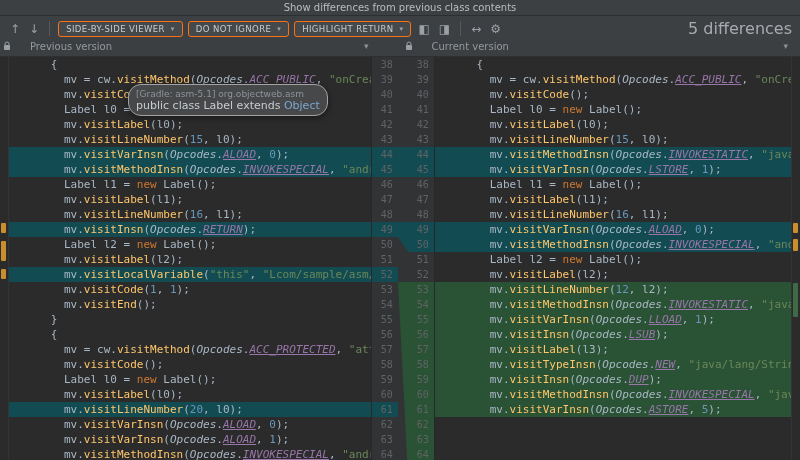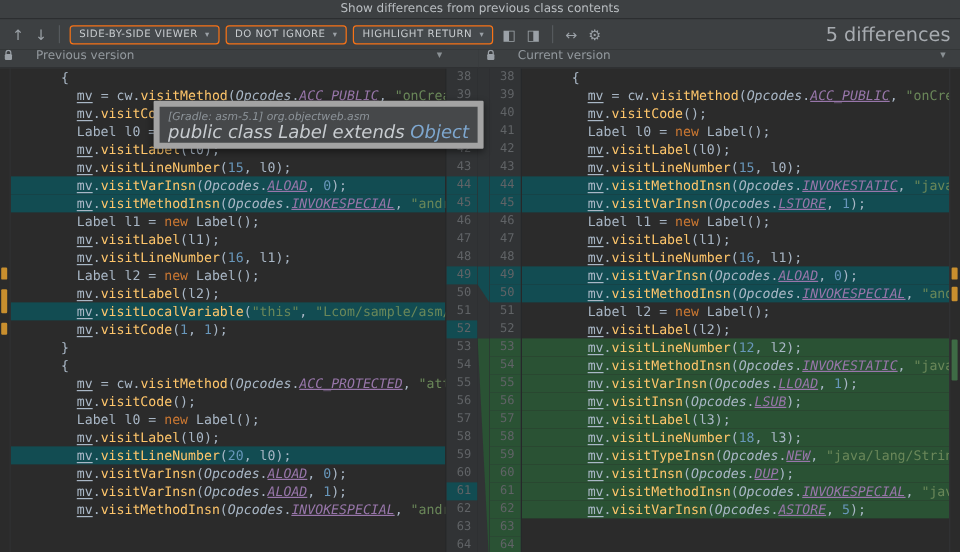--- a/index.html
+++ b/index.html
@@ -45,37 +45,37 @@
   .gut-row.c{background:var(--changed);}
   .gut-row.i{background:var(--inserted);}
 
   
   .t-str{color:#6a8759;}
   .t-kw{color:#cc7832;}
   .t-num{color:#6897bb;}
   .t-m{color:#ffc66b;}
   .t-c{color:#9876aa;font-style:italic;text-decoration:underline;}
   .t-o{font-style:italic;}
-  .t-mv{text-decoration:underline;text-underline-offset:2px;}
+  .t-mv{text-underline-offset:2px;}
 
   
   .pane-headers{position:absolute;top:0;left:0;right:0;height:16px;display:flex;z-index:4;}
   .ph{flex:1 1 50%;background:#3c3f41;border-bottom:1px solid #2d2f31;display:flex;align-items:flex-start;
     gap:19px;color:#93999e;font-size:10px;overflow:hidden;}
   .ph.left{padding-left:3px;}
   .ph.right{padding-left:6px;}
   .ph .ph-chevron{margin-left:auto;color:#8a9094;font-size:9px;}
   .ph.left .ph-chevron{margin-right:30px;}
   .ph.right .ph-chevron{margin-right:12px;}
 
   
-  .tooltip{position:absolute;left:128px;top:84px;z-index:9;background:#46484a;border:5px solid #a3a3a3;
-    border-radius:1px;box-shadow:0 2px 6px rgba(0,0,0,.45);padding:3px 7px;white-space:nowrap;font-style:italic;}
+  .tooltip{position:absolute;left:128px;top:84px;z-index:9;background:#46484a;border:1px solid #a3a3a3;
+    border-radius:13px;box-shadow:0 2px 6px rgba(0,0,0,.45);padding:3px 7px;white-space:nowrap;}
   .tt1{color:#8d949a;font-size:9px;line-height:12px;}
-  .tt2{color:#c8ccd0;font-size:15px;line-height:12px;}
+  .tt2{color:#c8ccd0;font-size:11px;line-height:12px;}
   .tt-link{color:#7ea7cf;}
 </style>
 </head>
 <body>
 
 <div class="app">
 
   <div class="titlebar">
     <span>Show differences from previous class contents</span>
   </div>
@@ -115,24 +115,26 @@
         <div class="row">        <span class="t-mv">mv</span> = cw.<span class="t-m">visitMethod</span>(<span class="t-o">Opcodes</span>.<span class="t-c">ACC_PUBLIC</span>, <span class="t-str">"onCreate"</span>, </div>
         <div class="row">        <span class="t-mv">mv</span>.<span class="t-m">visitCode</span>();</div>
         <div class="row">        Label l0 = <span class="t-kw">new</span> Label();</div>
         <div class="row">        <span class="t-mv">mv</span>.<span class="t-m">visitLabel</span>(l0);</div>
         <div class="row">        <span class="t-mv">mv</span>.<span class="t-m">visitLineNumber</span>(<span class="t-num">15</span>, l0);</div>
         <div class="row c">        <span class="t-mv">mv</span>.<span class="t-m">visitVarInsn</span>(<span class="t-o">Opcodes</span>.<span class="t-c">ALOAD</span>, <span class="t-num">0</span>);</div>
         <div class="row c">        <span class="t-mv">mv</span>.<span class="t-m">visitMethodInsn</span>(<span class="t-o">Opcodes</span>.<span class="t-c">INVOKESPECIAL</span>, <span class="t-str">"android/app/Act</span></div>
         <div class="row">        Label l1 = <span class="t-kw">new</span> Label();</div>
         <div class="row">        <span class="t-mv">mv</span>.<span class="t-m">visitLabel</span>(l1);</div>
         <div class="row">        <span class="t-mv">mv</span>.<span class="t-m">visitLineNumber</span>(<span class="t-num">16</span>, l1);</div>
+        <div class="row c">        <span class="t-mv">mv</span>.<span class="t-m">visitInsn</span>(<span class="t-o">Opcodes</span>.<span class="t-c">RETURN</span>);</div>
         <div class="row">        Label l2 = <span class="t-kw">new</span> Label();</div>
         <div class="row">        <span class="t-mv">mv</span>.<span class="t-m">visitLabel</span>(l2);</div>
         <div class="row c">        <span class="t-mv">mv</span>.<span class="t-m">visitLocalVariable</span>(<span class="t-str">"this"</span>, <span class="t-str">"Lcom/sample/asm/Sample</span></div>
         <div class="row">        <span class="t-mv">mv</span>.<span class="t-m">visitCode</span>(<span class="t-num">1</span>, <span class="t-num">1</span>);</div>
+        <div class="row">        <span class="t-mv">mv</span>.<span class="t-m">visitEnd</span>();</div>
         <div class="row">      }</div>
         <div class="row">      {</div>
         <div class="row">        <span class="t-mv">mv</span> = cw.<span class="t-m">visitMethod</span>(<span class="t-o">Opcodes</span>.<span class="t-c">ACC_PROTECTED</span>, <span class="t-str">"attachBase</span></div>
         <div class="row">        <span class="t-mv">mv</span>.<span class="t-m">visitCode</span>();</div>
         <div class="row">        Label l0 = <span class="t-kw">new</span> Label();</div>
         <div class="row">        <span class="t-mv">mv</span>.<span class="t-m">visitLabel</span>(l0);</div>
         <div class="row c">        <span class="t-mv">mv</span>.<span class="t-m">visitLineNumber</span>(<span class="t-num">20</span>, l0);</div>
         <div class="row">        <span class="t-mv">mv</span>.<span class="t-m">visitVarInsn</span>(<span class="t-o">Opcodes</span>.<span class="t-c">ALOAD</span>, <span class="t-num">0</span>);</div>
         <div class="row">        <span class="t-mv">mv</span>.<span class="t-m">visitVarInsn</span>(<span class="t-o">Opcodes</span>.<span class="t-c">ALOAD</span>, <span class="t-num">1</span>);</div>
         <div class="row">        <span class="t-mv">mv</span>.<span class="t-m">visitMethodInsn</span>(<span class="t-o">Opcodes</span>.<span class="t-c">INVOKESPECIAL</span>, <span class="t-str">"android/app/Act</span></div>
@@ -216,21 +218,20 @@
         <div class="row">        <span class="t-mv">mv</span>.<span class="t-m">visitLineNumber</span>(<span class="t-num">16</span>, l1);</div>
         <div class="row c">        <span class="t-mv">mv</span>.<span class="t-m">visitVarInsn</span>(<span class="t-o">Opcodes</span>.<span class="t-c">ALOAD</span>, <span class="t-num">0</span>);</div>
         <div class="row c">        <span class="t-mv">mv</span>.<span class="t-m">visitMethodInsn</span>(<span class="t-o">Opcodes</span>.<span class="t-c">INVOKESPECIAL</span>, <span class="t-str">"android/app/A</span></div>
         <div class="row">        Label l2 = <span class="t-kw">new</span> Label();</div>
         <div class="row">        <span class="t-mv">mv</span>.<span class="t-m">visitLabel</span>(l2);</div>
         <div class="row i">        <span class="t-mv">mv</span>.<span class="t-m">visitLineNumber</span>(<span class="t-num">12</span>, l2);</div>
         <div class="row i">        <span class="t-mv">mv</span>.<span class="t-m">visitMethodInsn</span>(<span class="t-o">Opcodes</span>.<span class="t-c">INVOKESTATIC</span>, <span class="t-str">"java/lang/Syst</span></div>
         <div class="row i">        <span class="t-mv">mv</span>.<span class="t-m">visitVarInsn</span>(<span class="t-o">Opcodes</span>.<span class="t-c">LLOAD</span>, <span class="t-num">1</span>);</div>
         <div class="row i">        <span class="t-mv">mv</span>.<span class="t-m">visitInsn</span>(<span class="t-o">Opcodes</span>.<span class="t-c">LSUB</span>);</div>
         <div class="row i">        <span class="t-mv">mv</span>.<span class="t-m">visitLabel</span>(l3);</div>
-        <div class="row i">        <span class="t-mv">mv</span>.<span class="t-m">visitLineNumber</span>(<span class="t-num">18</span>, l3);</div>
         <div class="row i">        <span class="t-mv">mv</span>.<span class="t-m">visitTypeInsn</span>(<span class="t-o">Opcodes</span>.<span class="t-c">NEW</span>, <span class="t-str">"java/lang/StringBuilder"</span></div>
         <div class="row i">        <span class="t-mv">mv</span>.<span class="t-m">visitInsn</span>(<span class="t-o">Opcodes</span>.<span class="t-c">DUP</span>);</div>
         <div class="row i">        <span class="t-mv">mv</span>.<span class="t-m">visitMethodInsn</span>(<span class="t-o">Opcodes</span>.<span class="t-c">INVOKESPECIAL</span>, <span class="t-str">"java/lang/Str</span></div>
         <div class="row i">        <span class="t-mv">mv</span>.<span class="t-m">visitVarInsn</span>(<span class="t-o">Opcodes</span>.<span class="t-c">ASTORE</span>, <span class="t-num">5</span>);</div>
       </div>
     <div class="stripe sr" id="stripeR">
         <div class="mark" style="top: 182px; height: 10px;"></div>
         <div class="mark" style="top: 198px; height: 12px;"></div>
         <div class="mark" style="top: 242px; height: 34px; background: rgb(62, 107, 69);"></div>
       </div>

